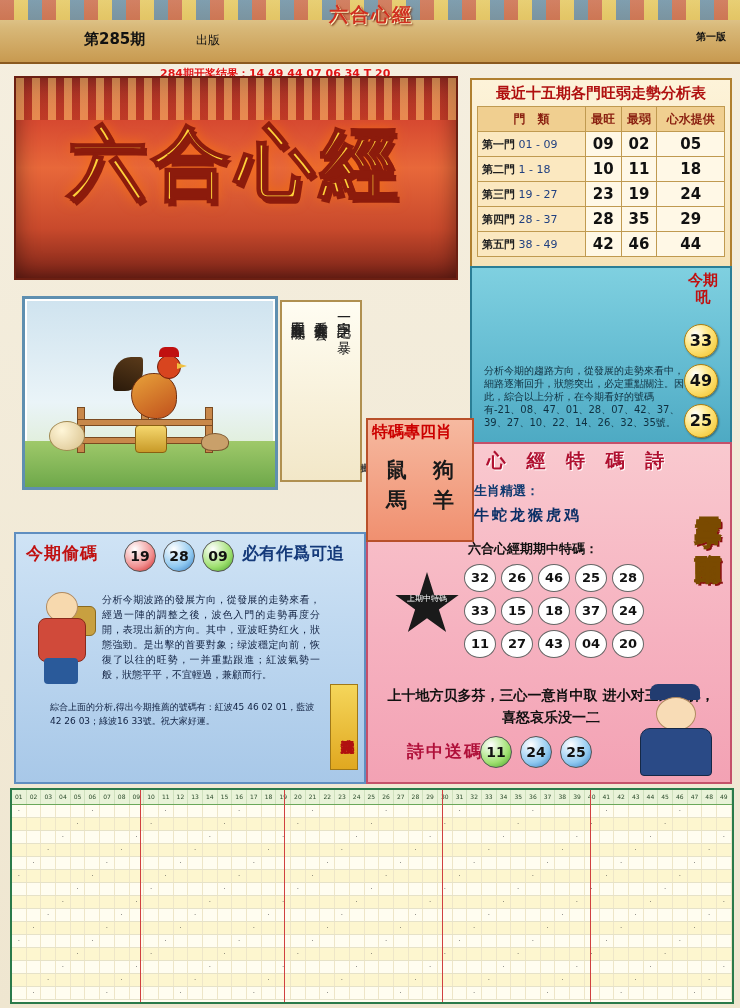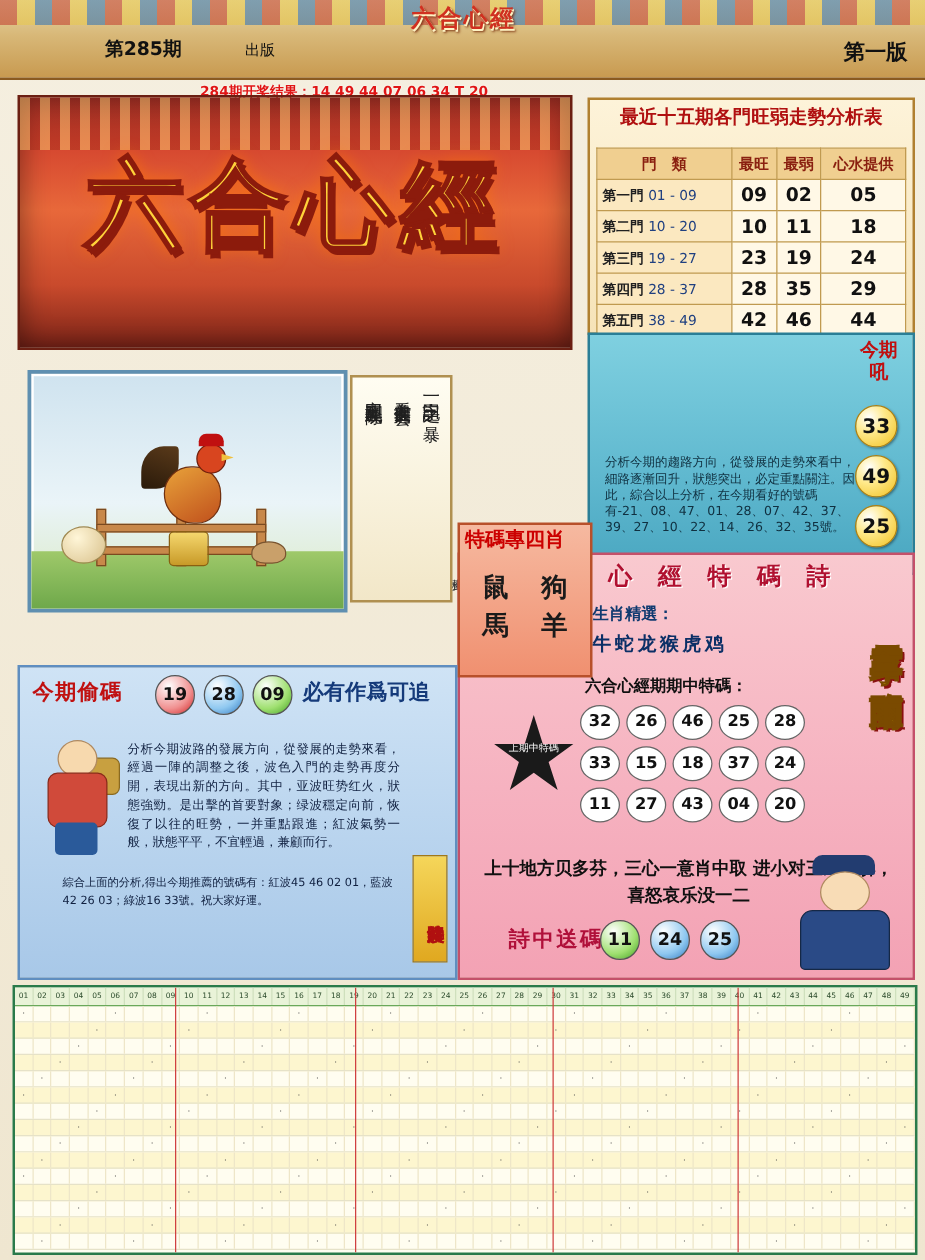--- a/index.html
+++ b/index.html
@@ -16,21 +16,21 @@
     border-bottom:2px solid #8a5a20;}
   .hdr-strip{position:absolute;left:0;top:0;width:740px;height:20px;
     background:repeating-linear-gradient(90deg,#c0392b 0 14px,#e8c84a 14px 28px,#2a6fb5 28px 42px);
     opacity:.55;}
   .hdr-title{position:absolute;left:296px;top:2px;width:150px;height:26px;
     text-align:center;font-size:19px;font-weight:bold;color:#d03020;
     font-family:"DejaVu Sans","Liberation Sans",sans-serif;
     text-shadow:1px 1px 0 #fff3c4,2px 2px 2px #7a3010;letter-spacing:2px;}
   .hdr-issue{position:absolute;left:84px;top:30px;font-size:15px;font-weight:bold;color:#111;}
   .hdr-pub{position:absolute;left:196px;top:32px;font-size:12px;color:#111;}
-  .hdr-page{position:absolute;right:14px;top:30px;font-size:17px;font-weight:bold;color:#111;}
+  .hdr-page{position:absolute;right:14px;top:30px;font-size:10px;font-weight:bold;color:#111;}
 
   
   .result-line{position:absolute;left:160px;top:66px;width:330px;height:18px;
     font-size:11px;font-weight:bold;color:#e01515;letter-spacing:0px;
     text-shadow:0 0 2px #fff;}
 
   
   .logo-box{position:absolute;left:14px;top:76px;width:440px;height:200px;
     background:linear-gradient(180deg,#b03a2e 0%,#d4452f 18%,#e8683a 45%,#c94a2c 75%,#7d2418 100%);
     border:2px solid #6b1f12;box-shadow:inset 0 0 22px rgba(0,0,0,.45);overflow:hidden;}
@@ -39,21 +39,21 @@
   .logo-text{position:absolute;left:0;top:34px;width:440px;text-align:center;
     font-size:78px;font-weight:bold;color:#ffd23a;letter-spacing:6px;
     -webkit-text-stroke:2px #8c1b0c;
     text-shadow:3px 4px 0 #8c1b0c, 0 0 14px rgba(255,120,0,.8);}
 
   
   .an-box{position:absolute;left:470px;top:78px;width:258px;height:186px;
     background:linear-gradient(180deg,#fdf3d9 0%,#f6e3b8 100%);
     border:2px solid #b08030;}
   .an-title{height:26px;line-height:26px;text-align:center;font-size:15px;font-weight:bold;color:#b01010;}
-  table.an{width:248px;margin:12px auto;border-collapse:collapse;font-size:12px;}
+  table.an{width:248px;margin:0 auto;border-collapse:collapse;font-size:12px;}
   table.an th,table.an td{border:1px solid #c09a50;text-align:center;height:22px;}
   table.an th{background:#f0cf90;color:#8a2010;font-weight:bold;font-size:12px;}
   table.an td.lbl{background:#fbe8c0;color:#204080;font-size:11px;text-align:left;padding-left:4px;}
   table.an td.lbl b{color:#202020;}
   table.an td.num{font-size:15px;font-weight:bold;color:#111;background:#fff8e6;}
 
   
   .teal{position:absolute;left:470px;top:266px;width:258px;height:190px;
     background:linear-gradient(180deg,#7fd0e0 0%,#5fb8cf 60%,#49a6c0 100%);
     border:2px solid #2a7e96;}
@@ -207,21 +207,21 @@
         </tr>
       </thead>
       <tbody>
         <tr>
           <td class="lbl"><b>第一門</b> <span>01 - 09</span></td>
           <td class="num">09</td>
           <td class="num">02</td>
           <td class="num">05</td>
         </tr>
         <tr>
-          <td class="lbl"><b>第二門</b> <span>10 - 20</span></td>
+          <td class="lbl"><b>第二門</b> <span>1 - 18</span></td>
           <td class="num">10</td>
           <td class="num">11</td>
           <td class="num">18</td>
         </tr>
         <tr>
           <td class="lbl"><b>第三門</b> <span>19 - 27</span></td>
           <td class="num">23</td>
           <td class="num">19</td>
           <td class="num">24</td>
         </tr>

